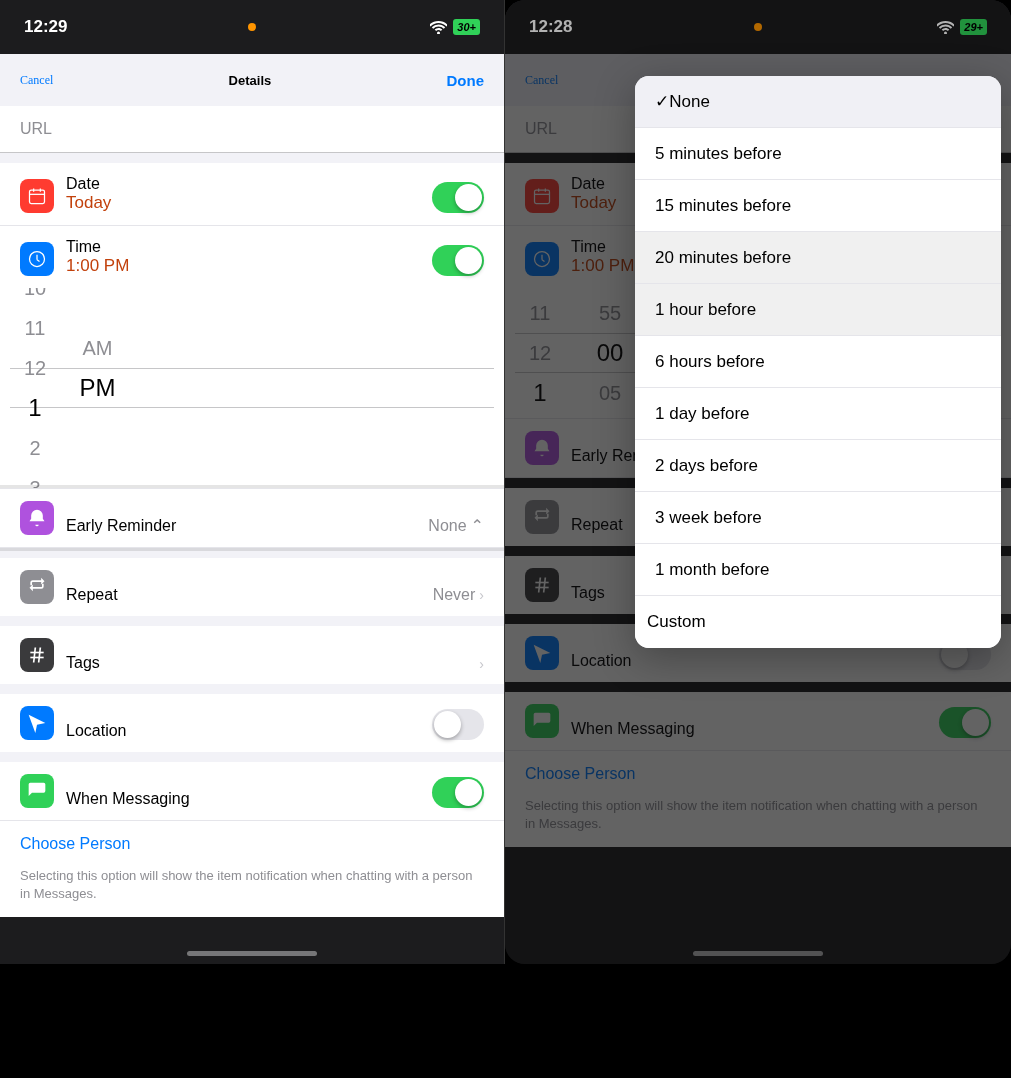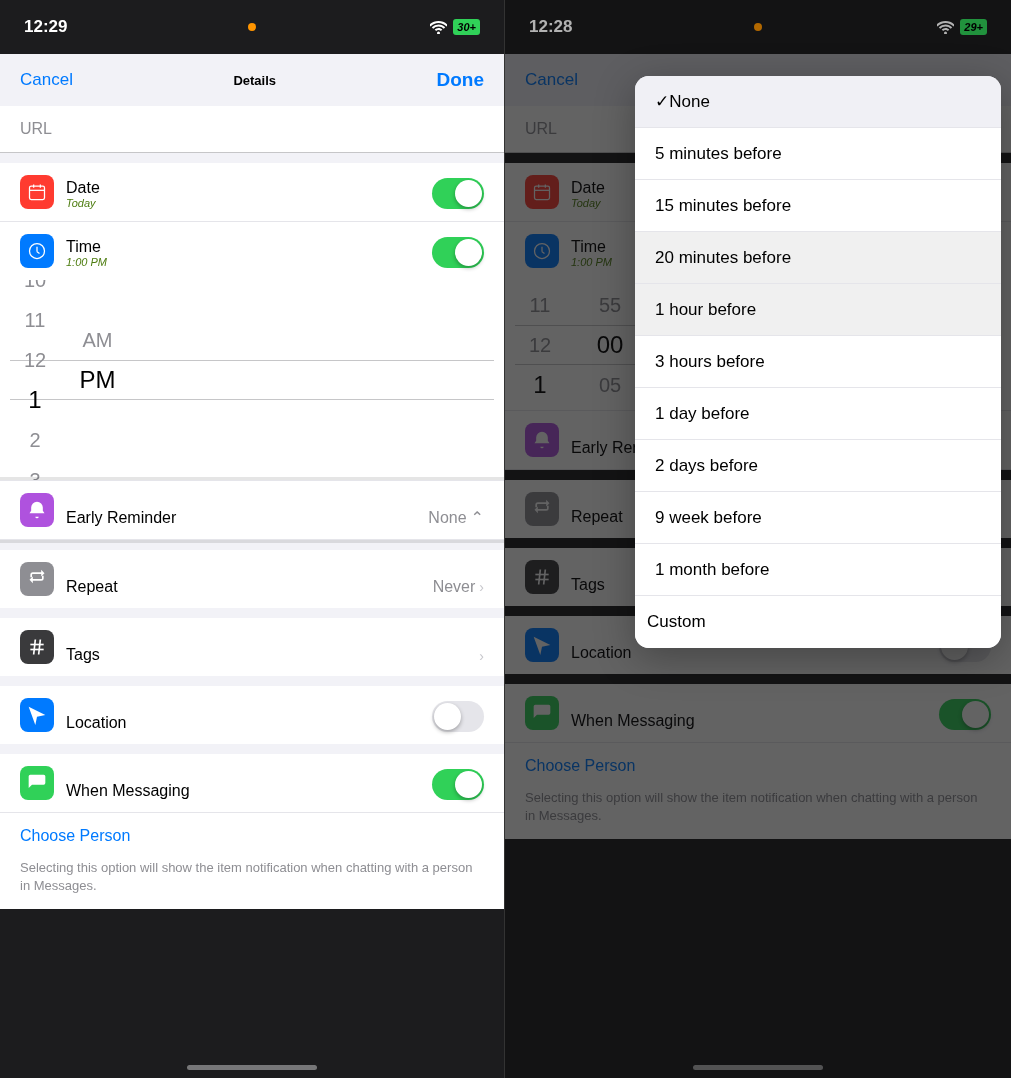--- a/index.html
+++ b/index.html
@@ -7,27 +7,27 @@
       background: #000;
       display: flex;
       width: 1011px;
       height: 1078px;
       font-family: -apple-system, 'SF Pro Display', 'Helvetica Neue', sans-serif;
       overflow: hidden;
     }
 
     .phone-panel {
       width: 505px;
-      height: 1078px;
+      height: 964px;
       background: #1c1c1e;
       position: relative;
       overflow: hidden;
     }
     .phone-panel.left { border-right: 1px solid #333; }
-    .phone-panel.right { width: 506px; }
+    .phone-panel.right { width: 506px; border-radius: 20px; }
 
     
     .status-bar {
       height: 54px;
       display: flex;
       align-items: center;
       justify-content: space-between;
       padding: 0 24px;
       background: #1c1c1e;
       position: relative;
@@ -69,31 +69,32 @@
     .nav-bar {
       height: 52px;
       display: flex;
       align-items: center;
       justify-content: space-between;
       padding: 0 20px;
       background: #f2f2f7;
     }
     .nav-cancel {
       color: #007aff;
-      font-size: 17px;
+      font-size: 12px;
       cursor: pointer;
+      font-family: Liberation Serif, serif;
     }
     .nav-title {
       font-size: 13px;
       font-weight: 600;
       color: #000;
     }
     .nav-done {
       color: #007aff;
-      font-size: 19px;
+      font-size: 15px;
       font-weight: 600;
       cursor: pointer;
     }
 
     
     .content-area {
       background: #f2f2f7;
       flex: 1;
       overflow: hidden;
     }
@@ -141,23 +142,22 @@
     .icon-location { background: #007aff; }
     .icon-messages { background: #30d158; }
     .row-icon svg { width: 20px; height: 20px; fill: #fff; }
 
     .row-label-group { flex: 1; }
     .row-label {
       font-size: 16px;
       color: #000;
     }
     .row-sublabel {
-      font-size: 11px;
-      color: #4d7c0f;
-      font-style: italic;
+      font-size: 17px;
+      color: #c2410c;
     }
     .row-value {
       color: #8e8e93;
       font-size: 16px;
       display: flex;
       align-items: center;
       gap: 4px;
     }
     .row-chevron {
       color: #c7c7cc;
@@ -632,30 +632,30 @@
     <div class="dropdown-item">
       <span class="dropdown-item-text">15 minutes before</span>
     </div>
     <div class="dropdown-item highlighted">
       <span class="dropdown-item-text">20 minutes before</span>
     </div>
     <div class="dropdown-item highlighted">
       <span class="dropdown-item-text">1 hour before</span>
     </div>
     <div class="dropdown-item">
-      <span class="dropdown-item-text">3 hours before</span>
+      <span class="dropdown-item-text">6 hours before</span>
     </div>
     <div class="dropdown-item">
       <span class="dropdown-item-text">1 day before</span>
     </div>
     <div class="dropdown-item">
       <span class="dropdown-item-text">2 days before</span>
     </div>
     <div class="dropdown-item">
-      <span class="dropdown-item-text">9 week before</span>
+      <span class="dropdown-item-text">3 week before</span>
     </div>
     <div class="dropdown-item">
       <span class="dropdown-item-text">1 month before</span>
     </div>
     <div class="dropdown-item" style="border-bottom:none;padding-left:12px;">
       <span class="dropdown-item-text">Custom</span>
     </div>
   </div>
 
   <div class="home-indicator"></div>

